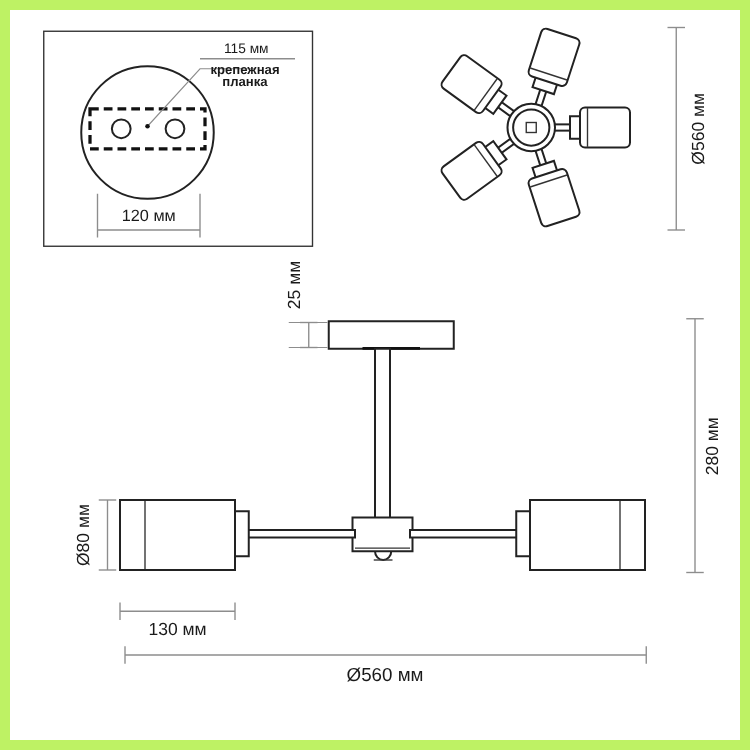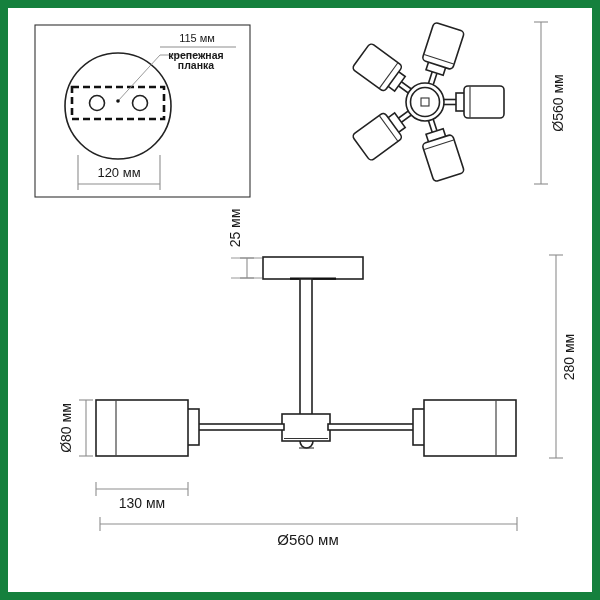--- a/index.html
+++ b/index.html
@@ -11,21 +11,21 @@
     width: 600px;
     height: 600px;
     overflow: hidden;
     font-family: "Liberation Sans", sans-serif;
   }
   #frame {
     position: absolute;
     left: 0; top: 0;
     width: 600px;
     height: 600px;
-    background: #15803d;
+    background: #bef264;
   }
   #canvas {
     position: absolute;
     left: 8px;
     top: 8px;
     width: 584px;
     height: 584px;
     background: #ffffff;
   }
   svg.draw {

